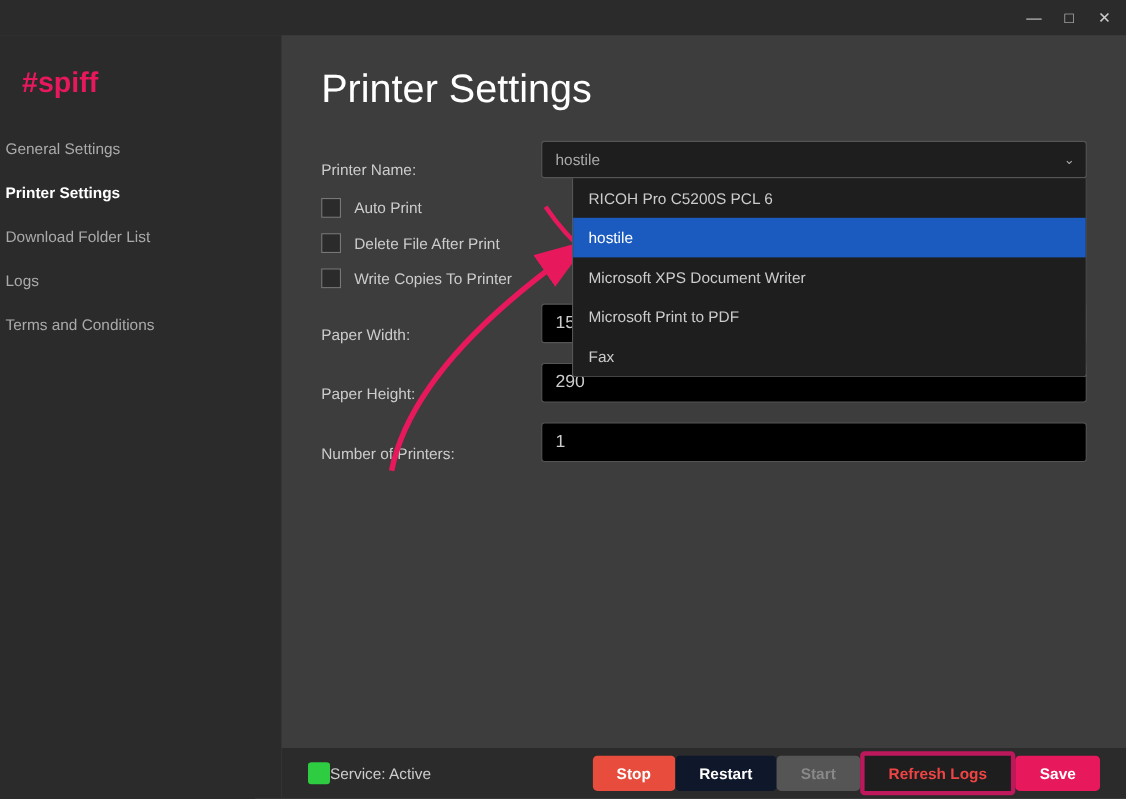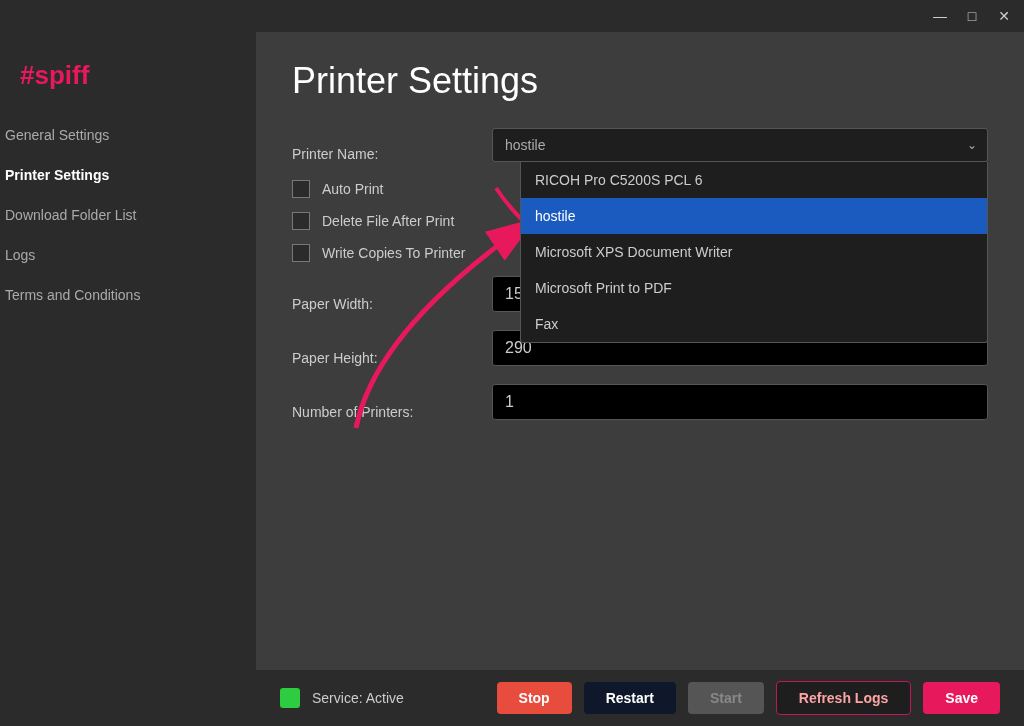--- a/index.html
+++ b/index.html
@@ -205,26 +205,26 @@
     
     .arrow-annotation {
       position: absolute;
       top: 80px;
       left: 60px;
       pointer-events: none;
     }
 
     
     .bottom-bar {
-      height: 56px;
+      height: 46px;
       background: #2b2b2b;
       display: flex;
       align-items: center;
       padding: 0 24px;
-      gap: 12px;
+      gap: 0;
       flex-shrink: 0;
     }
 
     .service-indicator {
       width: 20px;
       height: 20px;
       background: #2ecc40;
       border-radius: 3px;
       flex-shrink: 0;
     }
@@ -240,21 +240,21 @@
       border: none;
       border-radius: 4px;
       font-size: 14px;
       font-weight: 600;
       cursor: pointer;
     }
 
     .btn-stop { background: #e74c3c; color: #fff; }
     .btn-restart { background: #0f172a; color: #fff; }
     .btn-start { background: #555; color: #888; cursor: default; }
-    .btn-refresh { background: #1e1e1e; color: #fca5a5; border: 1px solid #be185d; }
+    .btn-refresh { background: #1e1e1e; color: #ef4444; border: 4px solid #be185d; }
     .btn-save { background: #e8185c; color: #fff; }
   </style>
 </head>
 <body>
 
 <div class="title-bar">
   <button class="title-bar-btn">—</button>
   <button class="title-bar-btn">□</button>
   <button class="title-bar-btn close">✕</button>
 </div>

